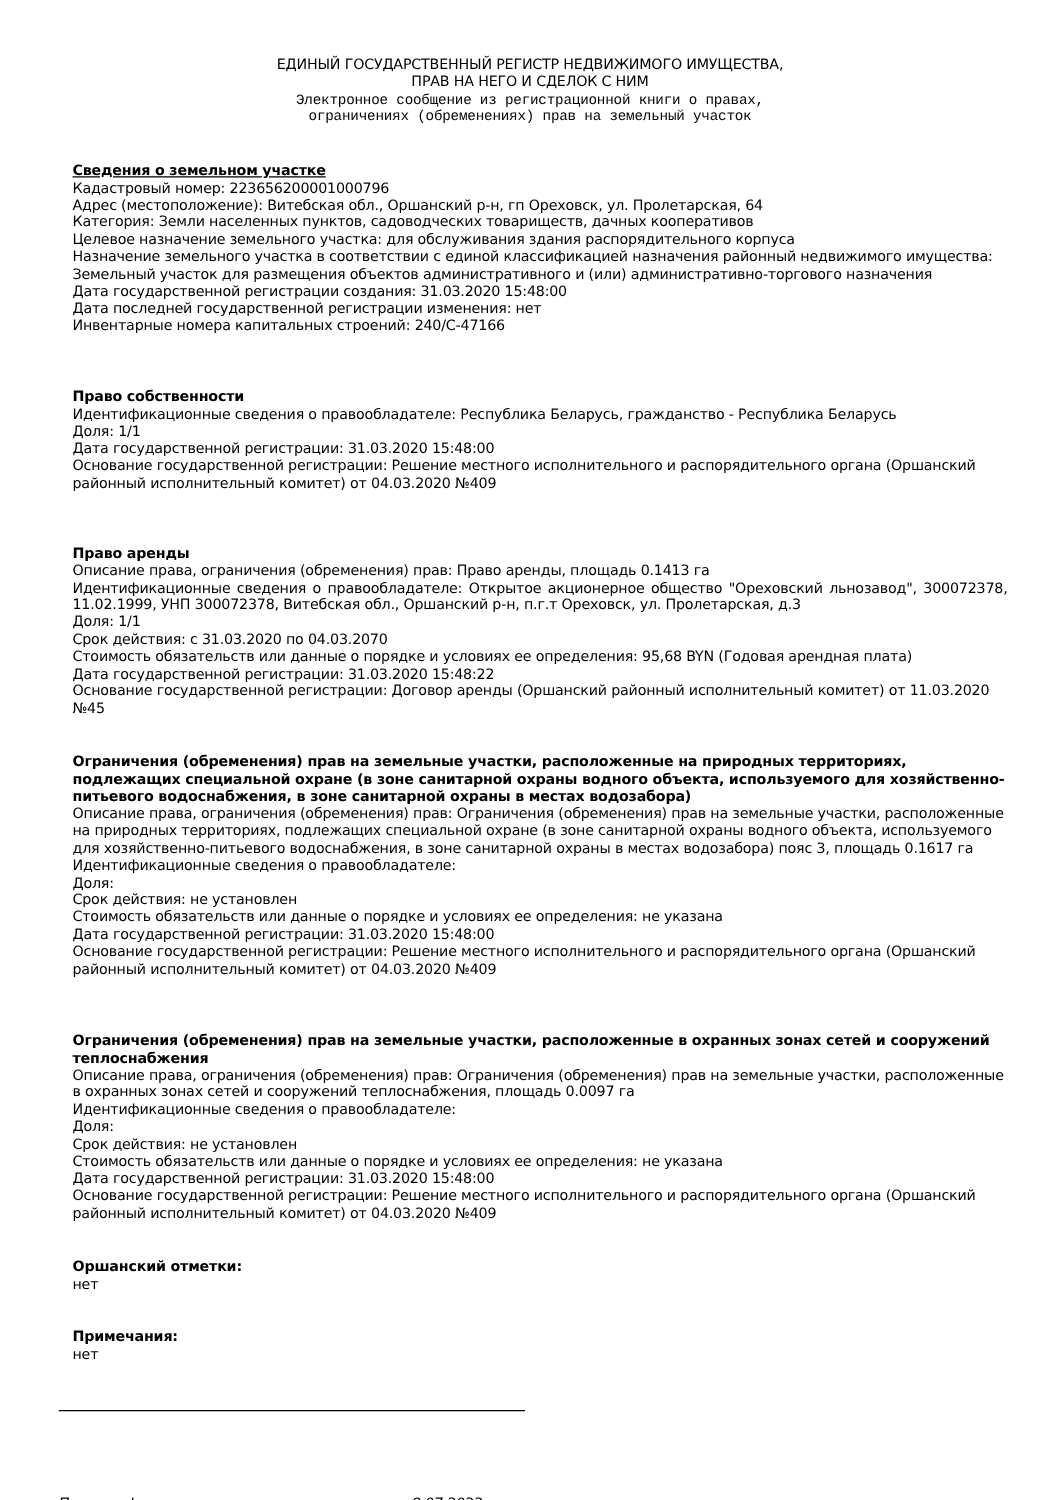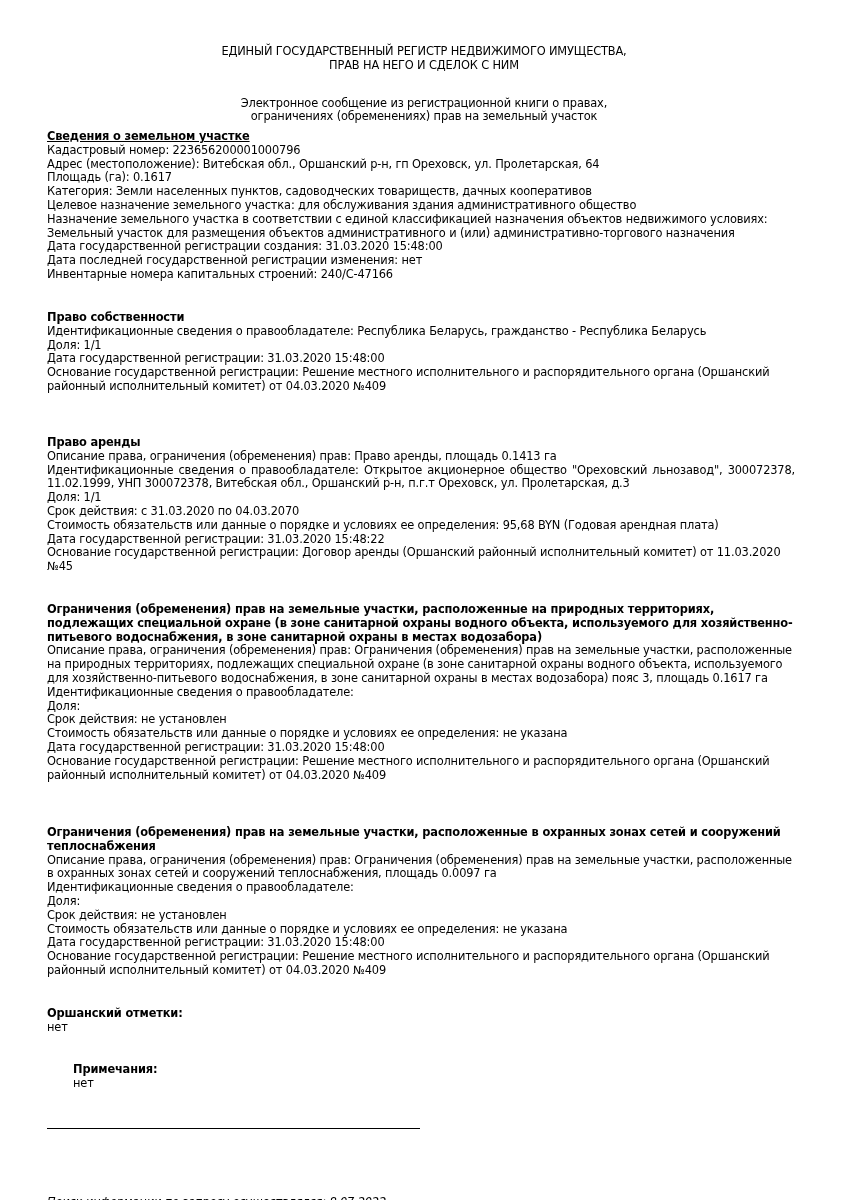--- a/index.html
+++ b/index.html
@@ -3,22 +3,22 @@
 <meta charset="utf-8">
 <style>
   html, body { margin: 0; padding: 0; background: #ffffff; }
   body {
     width: 848px; height: 1200px; position: relative; overflow: hidden;
     font-family: "DejaVu Sans", sans-serif; font-size: 11.4px; color: #000;
     line-height: 13.8px; letter-spacing: -0.15px;
   }
   .header { text-align: center; position: absolute; left: 0; width: 848px; top: 45px; }
   .header .l { display: block; }
-  .sub { margin-top: 24px; }
-  .sec { position: absolute; left: 47px; width: 748px; }
+  .sub { margin-top: 2px; font-family: Liberation Mono, monospace; }
+  .sec { position: absolute; left: 58px; width: 748px; }
   .h { font-weight: bold; display: block; }
   .u { text-decoration: underline; }
   .row { display: block; }
   .v { }
   .just { text-align: justify; text-align-last: left; }
   .footer-line { position: absolute; left: 47px; top: 1128px; width: 373px; border-top: 1px solid #000; }
   .footer { position: absolute; left: 47px; top: 1196px; font-style: italic; }
 </style>
 </head>
 <body>
@@ -29,24 +29,23 @@
   <div class="sub">
     <span class="l">Электронное сообщение из регистрационной книги о правах,</span>
     <span class="l">ограничениях (обременениях) прав на земельный участок</span>
   </div>
 </div>
 
 <div class="sec" style="top:130px;">
   <span class="h u">Сведения о земельном участке</span>
   <span class="row"><span>Кадастровый номер: </span><span class="v">223656200001000796</span></span>
   <span class="row"><span>Адрес (местоположение): </span><span class="v">Витебская обл., Оршанский р-н, гп Ореховск, ул. Пролетарская, 64</span></span>
-  <span class="row"><span>Площадь (га): </span><span class="v">0.1617</span></span>
   <span class="row"><span>Категория: </span><span class="v">Земли населенных пунктов, садоводческих товариществ, дачных кооперативов</span></span>
-  <span class="row"><span>Целевое назначение земельного участка: </span><span class="v">для обслуживания здания административного общество</span></span>
-  <span class="row">Назначение земельного участка в соответствии с единой классификацией назначения объектов недвижимого условиях:</span>
+  <span class="row"><span>Целевое назначение земельного участка: </span><span class="v">для обслуживания здания распорядительного корпуса</span></span>
+  <span class="row">Назначение земельного участка в соответствии с единой классификацией назначения районный недвижимого имущества:</span>
   <span class="row v">Земельный участок для размещения объектов административного и (или) административно-торгового назначения</span>
   <span class="row"><span>Дата государственной регистрации создания: </span><span class="v">31.03.2020 15:48:00</span></span>
   <span class="row"><span>Дата последней государственной регистрации изменения: </span><span class="v">нет</span></span>
   <span class="row"><span>Инвентарные номера капитальных строений: </span><span class="v">240/С-47166</span></span>
 </div>
 
 <div class="sec" style="top:311px;">
   <span class="h">Право собственности</span>
   <span class="row"><span>Идентификационные сведения о правообладателе: </span><span class="v">Республика Беларусь, гражданство - Республика Беларусь</span></span>
   <span class="row"><span>Доля: </span><span class="v">1/1</span></span>
@@ -85,19 +84,19 @@
   <span class="row"><span>Стоимость обязательств или данные о порядке и условиях ее определения: </span><span class="v">не указана</span></span>
   <span class="row"><span>Дата государственной регистрации: </span><span class="v">31.03.2020 15:48:00</span></span>
   <span class="row"><span>Основание государственной регистрации: </span><span class="v">Решение местного исполнительного и распорядительного органа (Оршанский районный исполнительный комитет) от 04.03.2020 №409</span></span>
 </div>
 
 <div class="sec" style="top:1007px;">
   <span class="h">Оршанский отметки:</span>
   <span class="row v">нет</span>
 </div>
 
-<div class="sec" style="top:1063px;margin-left:26px;">
+<div class="sec" style="top:1063px;">
   <span class="h">Примечания:</span>
   <span class="row v">нет</span>
 </div>
 
 <div class="footer-line"></div>
 <div class="footer">Поиск информации по запросу осуществлялся: 8.07.2022</div>
 
 </body></html>

